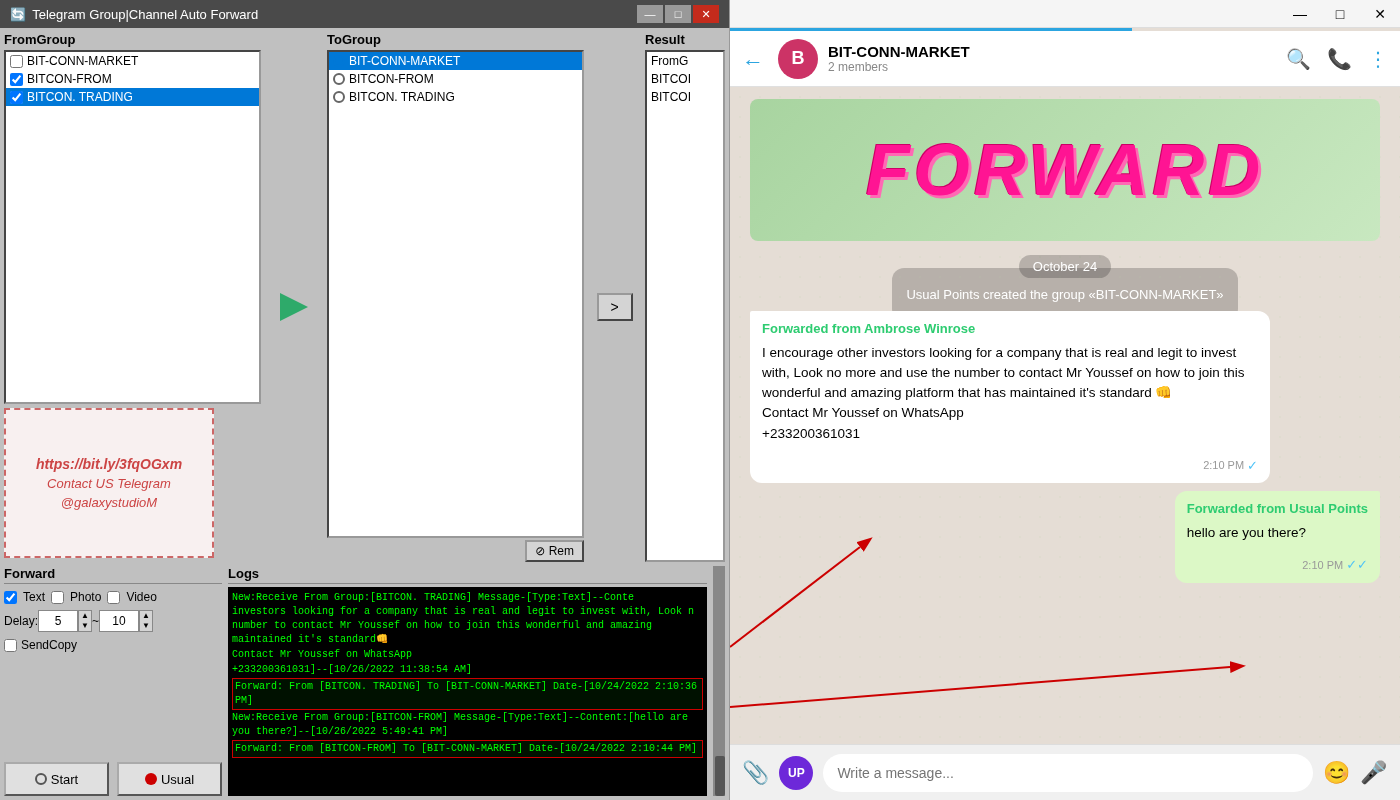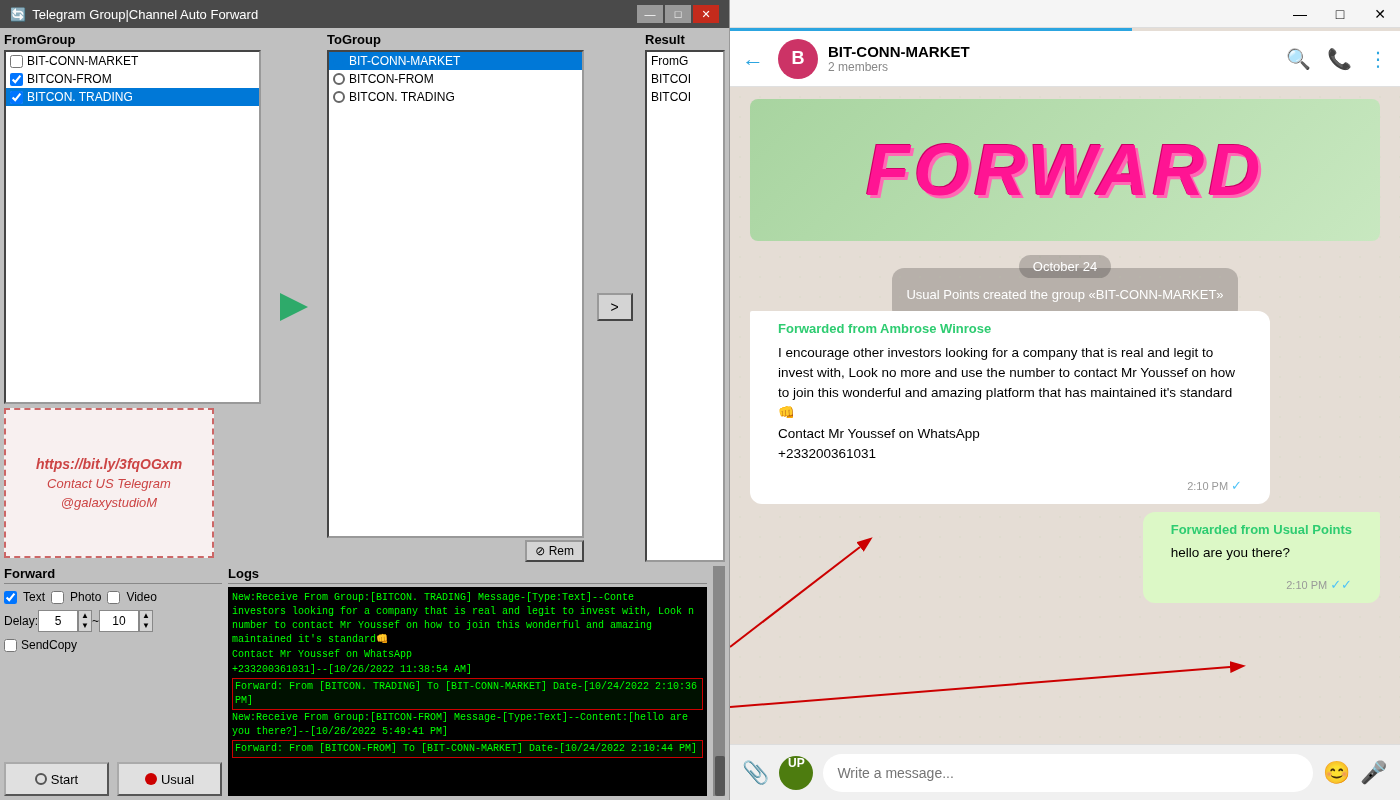--- a/index.html
+++ b/index.html
@@ -435,21 +435,21 @@
     .bubble-row.received {
       justify-content: flex-start;
     }
 
     .bubble-row.sent {
       justify-content: flex-end;
     }
 
     .bubble {
       max-width: 520px;
-      padding: 8px 28px;
+      padding: 8px 12px;
       border-radius: 12px;
       font-size: 13.5px;
       line-height: 1.5;
       position: relative;
     }
 
     .bubble.received {
       background: #fff;
       border-top-left-radius: 2px;
       color: #000;
@@ -497,25 +497,25 @@
 
     .tg-attach-btn {
       color: #888;
       font-size: 22px;
       cursor: pointer;
     }
 
     .tg-input-avatar {
       width: 34px; height: 34px;
       border-radius: 50%;
-      background: #4d7c0f;
+      background: #6d28d9;
       color: #fff;
       font-size: 12px;
       font-weight: bold;
-      display: flex; align-items: flex-start; justify-content: center;
+      display: flex; align-items: center; justify-content: center;
     }
 
     .tg-message-input {
       flex: 1;
       height: 38px;
       border-radius: 20px;
       border: none;
       background: #fff;
       padding: 8px 14px;
       font-size: 14px;

